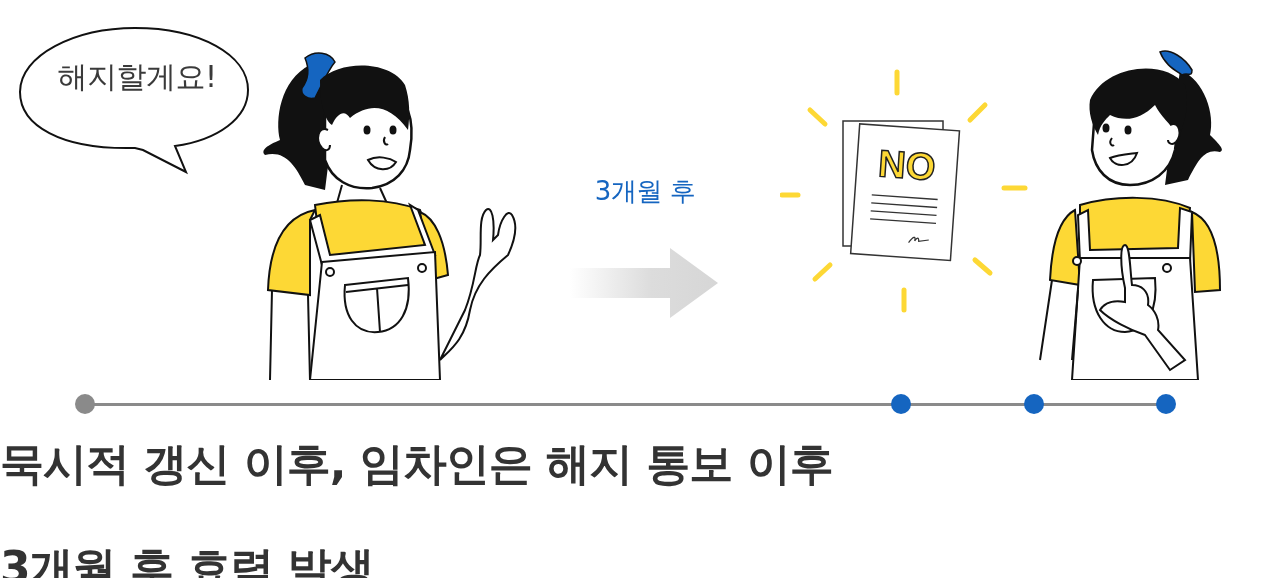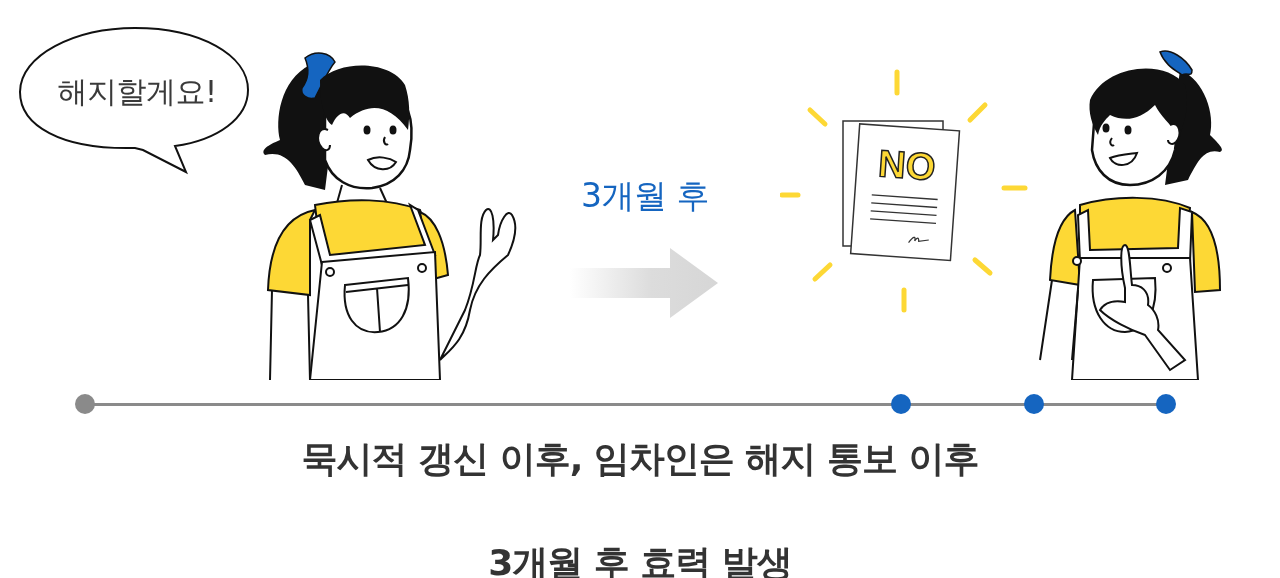--- a/index.html
+++ b/index.html
@@ -1,20 +1,20 @@
 <!DOCTYPE html>
 <html><head>
 <meta charset="utf-8">
 <style>
   html, body { margin:0; padding:0; background:#ffffff; }
   body { width:1280px; height:578px; position:relative; overflow:hidden; font-family:"DejaVu Sans","Liberation Sans",sans-serif; }
   .abs { position:absolute; }
-  .bubble-text { position:absolute; left:28px; top:72px; width:218px; text-align:center; font-size:30px; color:#3a3a3a; letter-spacing:-0.5px; }
-  .period-label { position:absolute; left:560px; top:174px; width:170px; text-align:center; font-size:33px; color:#1565c0; font-weight:500; letter-spacing:-0.5px; }
-  .caption { position:absolute; left:0; width:1280px; text-align:center; font-size:36px; font-weight:bold; color:#333333; letter-spacing:-1px; }
+  .bubble-text { position:absolute; left:28px; top:57px; width:218px; text-align:center; font-size:30px; color:#3a3a3a; letter-spacing:-0.5px; }
+  .period-label { position:absolute; left:560px; top:174px; width:170px; text-align:center; font-size:26px; color:#1565c0; font-weight:500; letter-spacing:-0.5px; }
+  .caption { position:absolute; left:0; width:1280px; font-size:44px; font-weight:bold; color:#333333; letter-spacing:-1px; }
   .caption.l1 { top:435px; }
   .caption.l2 { top:494px;margin-top:45px; }
   .timeline-line { position:absolute; left:85px; top:403px; width:1082px; height:3px; background:#8a8a8a; }
   .dot { position:absolute; width:20px; height:20px; border-radius:50%; top:394px; }
 </style>
 </head>
 <body>
 
 <svg class="abs" style="left:0;top:0" width="280" height="190" viewBox="0 0 280 190">
   <path d="M135,148 C60,150 20,125 20,92 C20,55 75,28 135,28 C200,28 248,55 248,90 C248,118 218,140 175,146 L186,172 L143,150 Z" fill="#fff" stroke="#111" stroke-width="2"></path>

